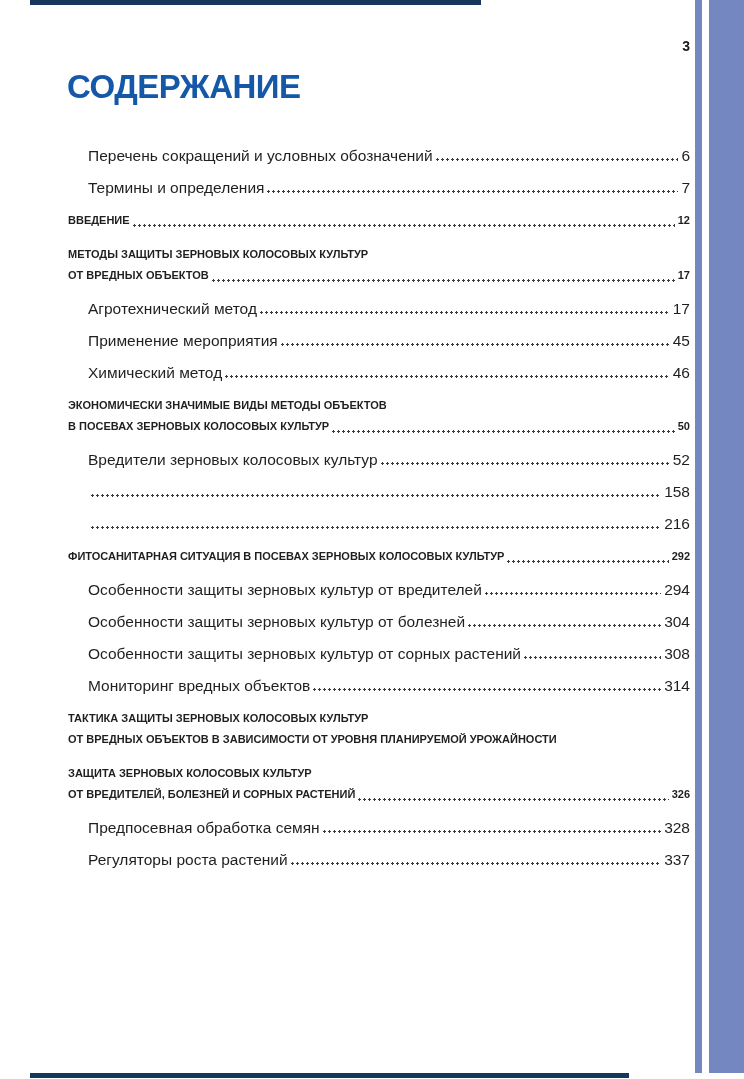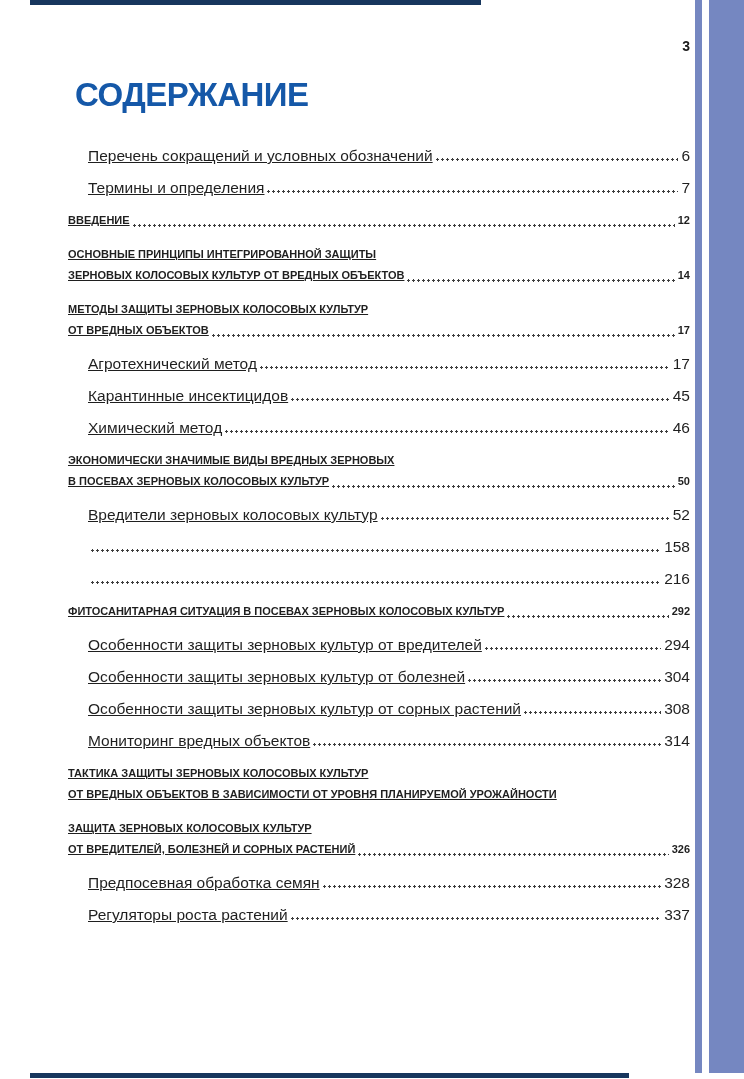--- a/index.html
+++ b/index.html
@@ -25,40 +25,40 @@
   }
   .stripe-wide {
     position: absolute; left: 709px; top: 0; width: 35px; height: 1073px;
     background: #7587c1;
   }
   .page-number {
     position: absolute; left: 668px; top: 38px; width: 22px;
     text-align: right; font-size: 14px; font-weight: bold; color: #1a1a1a;
   }
   .doc-title {
-    position: absolute; left: 67px; top: 68px; margin: 8px;
+    position: absolute; left: 67px; top: 68px; margin: 0;
     font-size: 33px; font-weight: bold; letter-spacing: -0.5px;
     color: #1558a8;
   }
   .toc {
     position: absolute; left: 68px; top: 146px; width: 622px;
   }
   .entry { color: #1f1f1f; }
   .entry.section {
     padding-left: 20px;
     font-size: 15.5px; font-weight: normal;
     margin-bottom: 13px;
   }
   .entry.chapter {
     font-size: 11px; font-weight: bold;
     margin-top: 6px; margin-bottom: 13px;
   }
   .line { display: flex; align-items: baseline; line-height: 19px; }
   .chapter .line { line-height: 21px; }
-  .line .t { white-space: nowrap; text-decoration: underline; }
+  .line .t { white-space: nowrap; }
   .leader {
     flex: 1 1 auto; min-width: 12px;
     align-self: flex-end;
     height: 5px; margin: 0 3px 3px 3px;
     background-image: radial-gradient(circle at 1.5px 2.5px, #3c3c3c 1px, transparent 1.35px);
     background-size: 5px 5px;
     background-repeat: repeat-x;
     background-position: left bottom;
   }
   .pg { white-space: nowrap; }
@@ -92,62 +92,52 @@
       </div>
       <div class="entry chapter">
         <div class="line">
           <span class="t">ВВЕДЕНИЕ</span>
           <span class="leader"></span>
           <span class="pg">12</span>
         </div>
       </div>
       <div class="entry chapter">
         <div class="line">
-          <span class="t">ОСНОВНЫЕ ПРИНЦИПЫ ИНТЕГРИРОВАННОЙ ЗАЩИТЫ</span>
-        </div>
-        <div class="line">
-          <span class="t">ЗЕРНОВЫХ КОЛОСОВЫХ КУЛЬТУР ОТ ВРЕДНЫХ ОБЪЕКТОВ</span>
-          <span class="leader"></span>
-          <span class="pg">14</span>
-        </div>
-      </div>
-      <div class="entry chapter">
-        <div class="line">
           <span class="t">МЕТОДЫ ЗАЩИТЫ ЗЕРНОВЫХ КОЛОСОВЫХ КУЛЬТУР</span>
         </div>
         <div class="line">
           <span class="t">ОТ ВРЕДНЫХ ОБЪЕКТОВ</span>
           <span class="leader"></span>
           <span class="pg">17</span>
         </div>
       </div>
       <div class="entry section">
         <div class="line">
           <span class="t">Агротехнический метод</span>
           <span class="leader"></span>
           <span class="pg">17</span>
         </div>
       </div>
       <div class="entry section">
         <div class="line">
-          <span class="t">Карантинные инсектицидов</span>
+          <span class="t">Применение мероприятия</span>
           <span class="leader"></span>
           <span class="pg">45</span>
         </div>
       </div>
       <div class="entry section">
         <div class="line">
           <span class="t">Химический метод</span>
           <span class="leader"></span>
           <span class="pg">46</span>
         </div>
       </div>
       <div class="entry chapter">
         <div class="line">
-          <span class="t">ЭКОНОМИЧЕСКИ ЗНАЧИМЫЕ  ВИДЫ ВРЕДНЫХ ЗЕРНОВЫХ</span>
+          <span class="t">ЭКОНОМИЧЕСКИ ЗНАЧИМЫЕ  ВИДЫ МЕТОДЫ ОБЪЕКТОВ</span>
         </div>
         <div class="line">
           <span class="t">В ПОСЕВАХ  ЗЕРНОВЫХ КОЛОСОВЫХ КУЛЬТУР</span>
           <span class="leader"></span>
           <span class="pg">50</span>
         </div>
       </div>
       <div class="entry section">
         <div class="line">
           <span class="t">Вредители зерновых колосовых культур</span>

